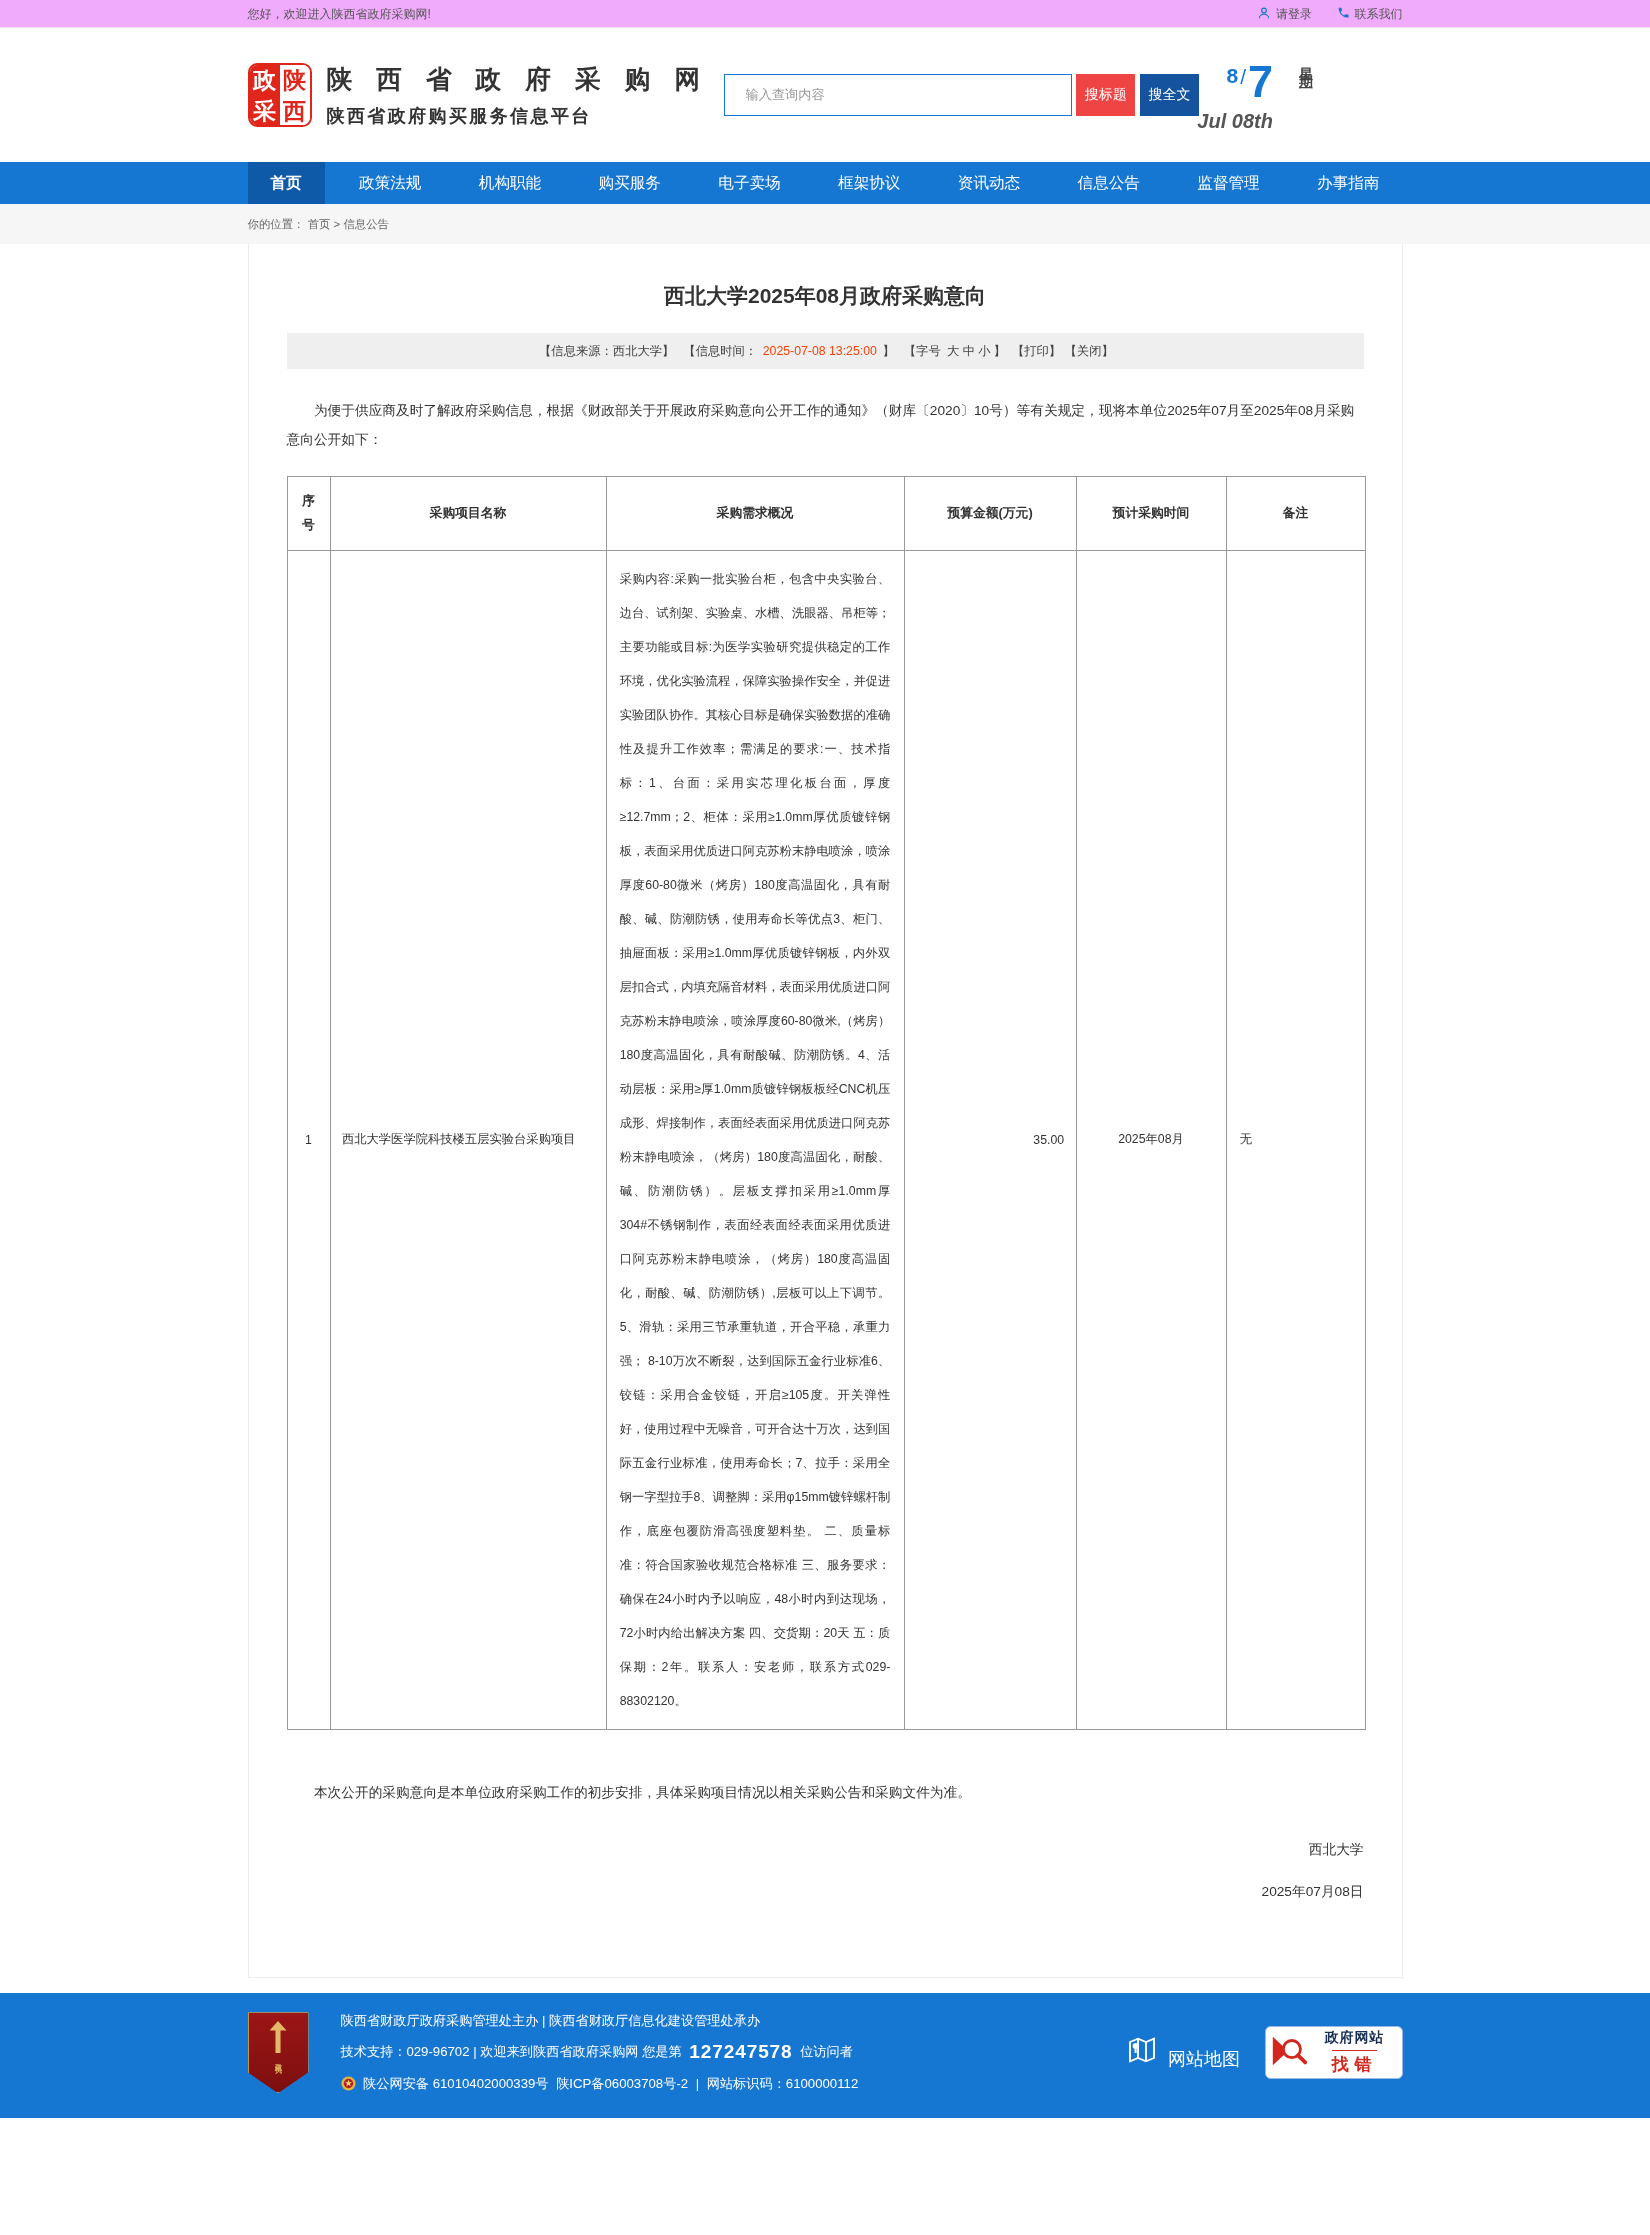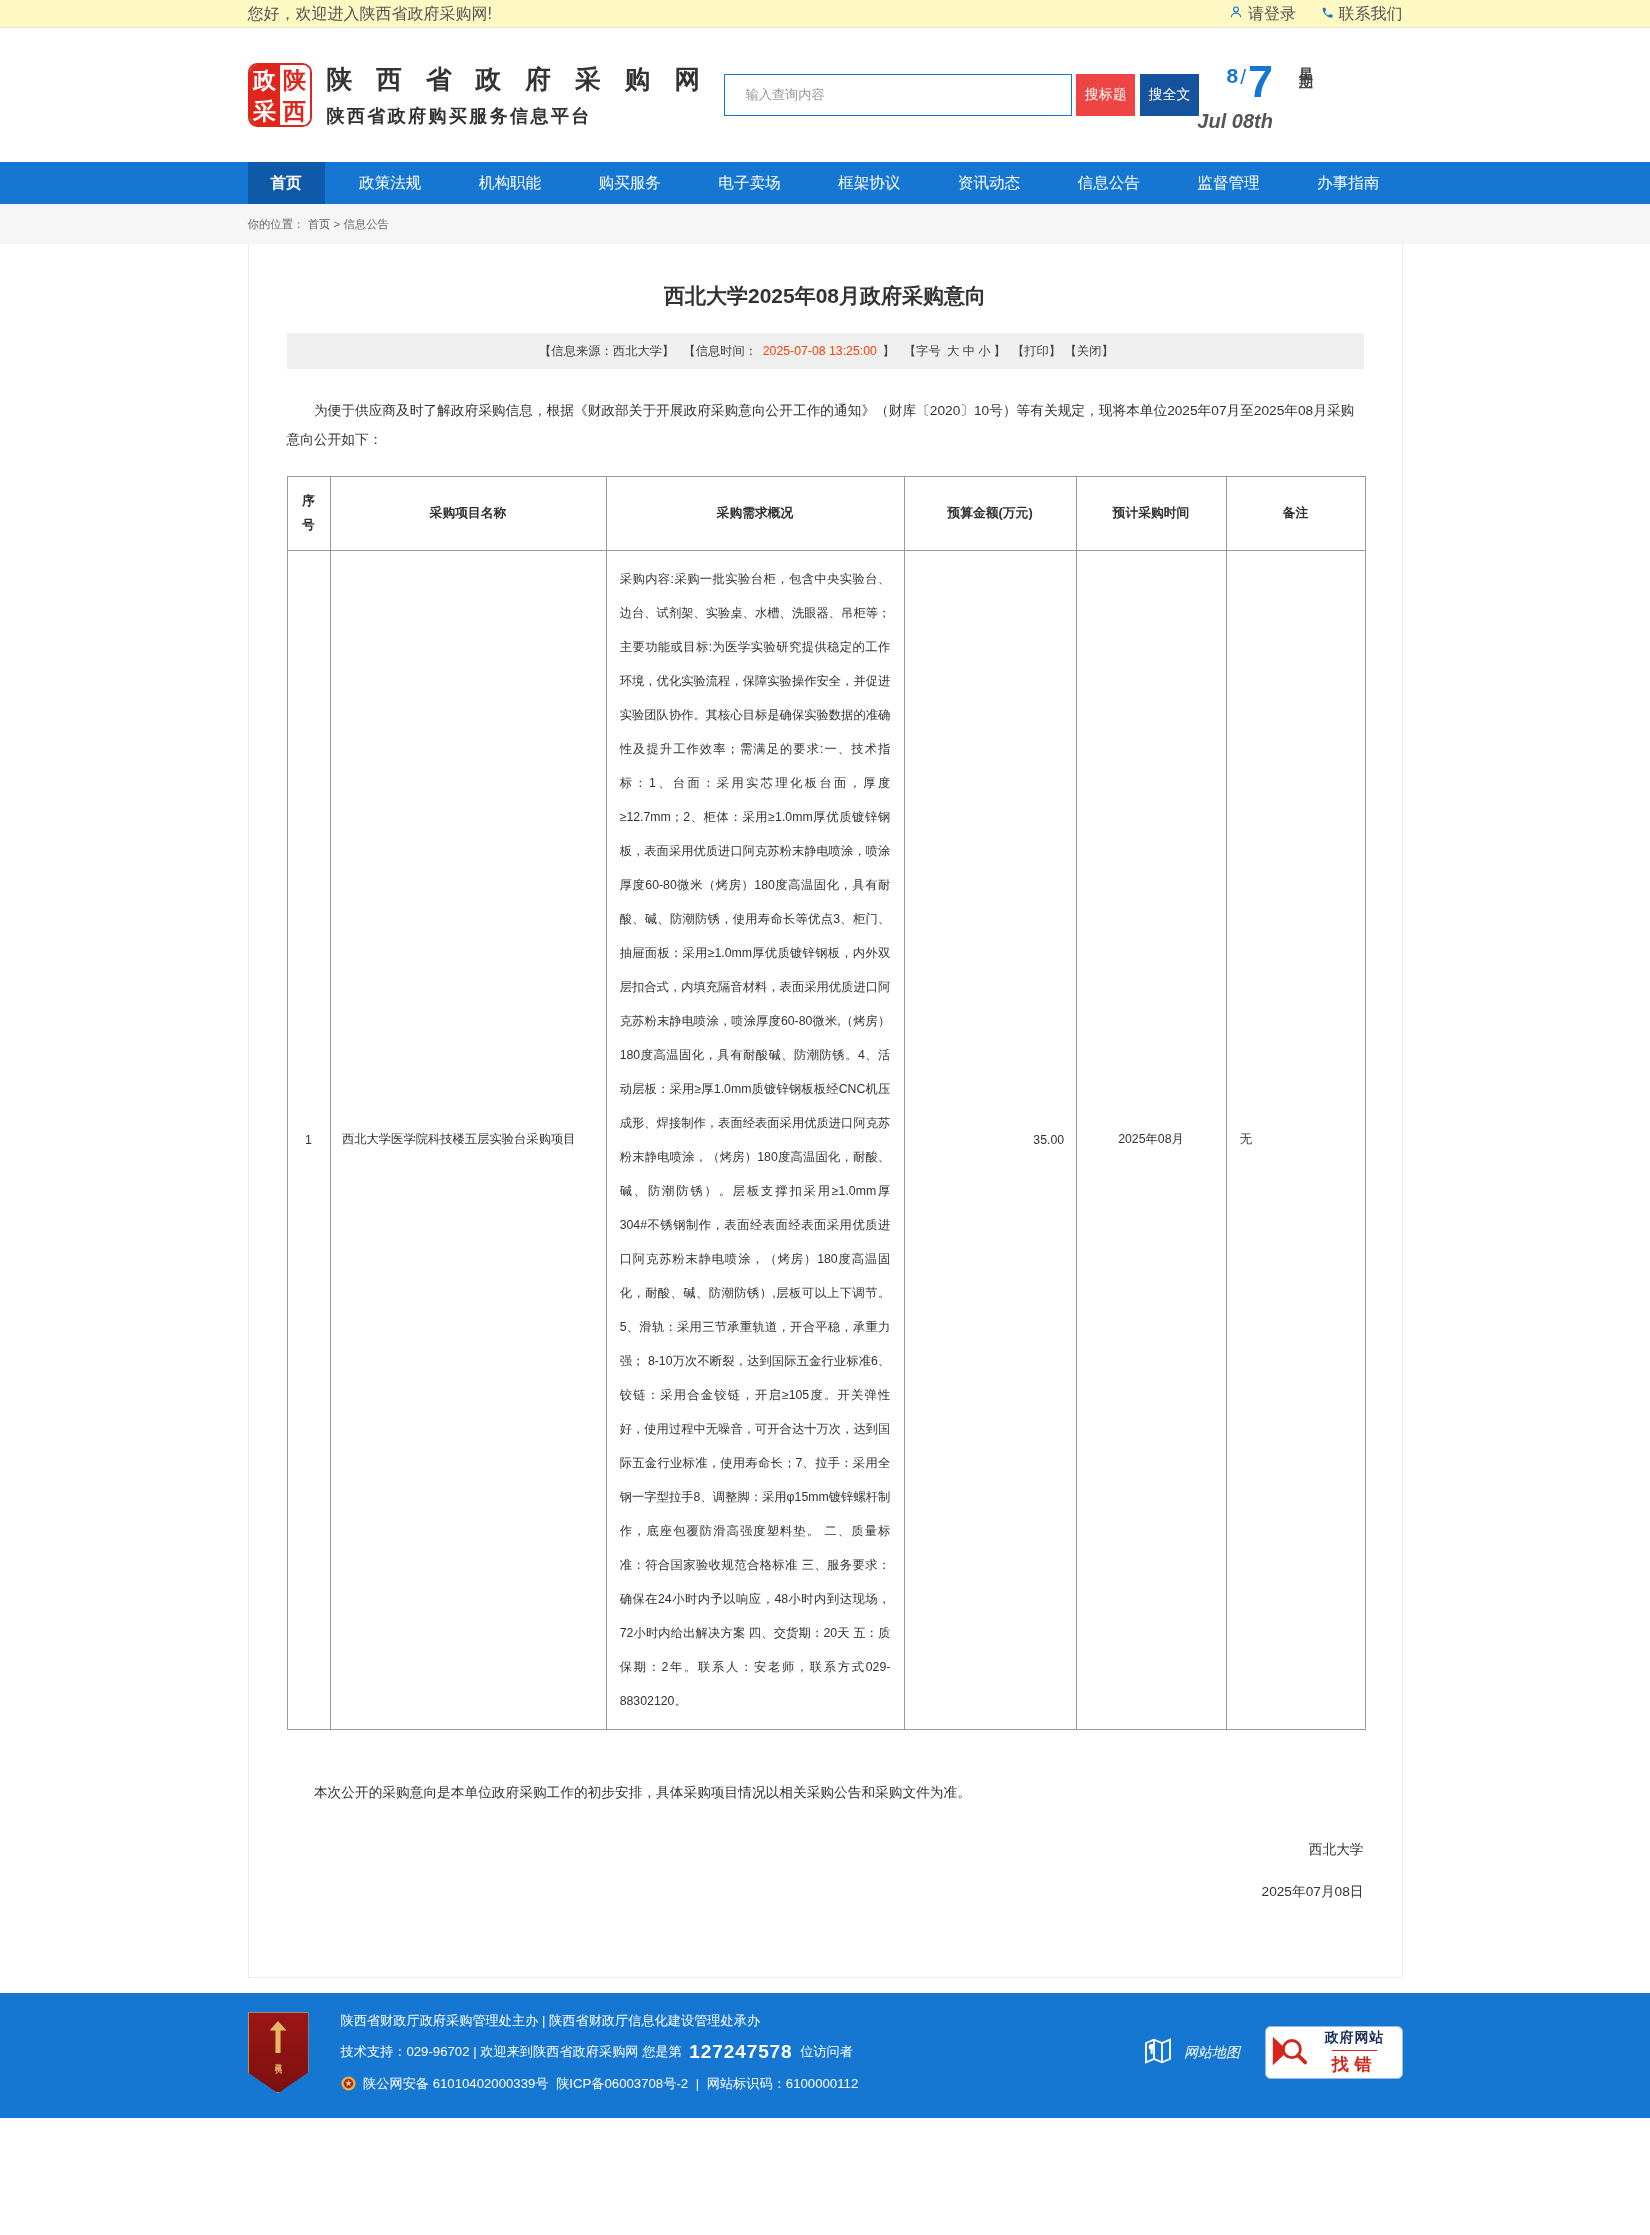--- a/index.html
+++ b/index.html
@@ -6,21 +6,21 @@
   html,body { margin:0; padding:0; }
   body {
     width:1650px;
     font-family:"Liberation Sans","DejaVu Sans",sans-serif;
     color:#333; background:#fff; font-size:13.2px;
   }
   a { text-decoration:none; color:inherit; cursor:pointer; }
   .container { width:1155px; margin:0 auto; }
 
   
-  .topbar { height:28px; background:#fef9c3; border-bottom:0.9px solid #e7e7e7; font-size:16px; color:#555; }
+  .topbar { height:28px; background:#f0abfc; border-bottom:0.9px solid #e7e7e7; font-size:12px; color:#555; }
   .topbar-inner { display:flex; justify-content:space-between; align-items:center; height:28px; }
   .topbar-right { display:flex; gap:24.6px; align-items:center; }
   .topbar-right a { display:flex; align-items:center; gap:4.7px; color:#555; }
   .ic-blue { color:#1677d3; }
 
   
   .header { background:#fff; }
   .header-inner { display:flex; align-items:center; height:134px; position:relative; }
   .logo { width:64px; height:64px; border:2.8px solid #e0251b; border-radius:9.5px; overflow:hidden;
           display:grid; grid-template-columns:1fr 1fr; grid-template-rows:1fr 1fr; flex:0 0 auto; background:#fff; }
@@ -89,21 +89,21 @@
   .gov-badge { width:61px; height:81px; background:linear-gradient(#9c1616,#7d0f0f); border:1.9px solid #c8924a;
                clip-path:polygon(0 0,100% 0,100% 74%,50% 100%,0 74%); position:relative; flex:0 0 auto;
                display:flex; flex-direction:column; align-items:center; justify-content:flex-start; padding-top:7.6px; }
   .gov-badge .emb { width:17px; height:32px; background:#e3b765; clip-path:polygon(50% 0,100% 30%,65% 30%,65% 100%,35% 100%,35% 30%,0 30%); }
   .gov-badge .txt { writing-mode:vertical-rl; text-orientation:upright; color:#e3b765; font-size:7.6px; letter-spacing:0.9px; margin-top:3.8px; }
   .foot-mid { margin-left:32px; flex:1; font-size:13.2px; line-height:1; }
   .foot-line { margin-bottom:15px; display:flex; align-items:center; gap:7.6px; flex-wrap:wrap; }
   .foot-line:last-child { margin-bottom:0; }
   .visitor { font-size:19px; font-weight:700; letter-spacing:0.9px; }
   .foot-right { display:flex; align-items:center; gap:24.6px; }
-  .sitemap { display:flex; align-items:center; gap:9.5px; font-size:14px; color:#fff;font-style:italic; }
+  .sitemap { display:flex; align-items:flex-end; gap:9.5px; font-size:18px; color:#fff; }
   .err-badge { background:#fff; border:1.9px solid #9db9e8; border-radius:5.7px; width:138px; height:53px;
                display:flex; align-items:center; padding:3.8px 7.6px 3.8px 3.8px; gap:5.7px; }
   .err-badge .mag { flex:0 0 auto; }
   .err-badge .etxt { display:flex; flex-direction:column; align-items:center; flex:1; }
   .err-badge .l1 { color:#1a2f55; font-weight:700; font-size:14px; letter-spacing:0.9px; }
   .err-badge .l2 { color:#d3261d; font-weight:700; font-size:17px; letter-spacing:5.7px; border-top:0.9px solid #d3261d; margin-top:2.8px; padding-top:1.9px; }
   .beian-ico { display:inline-flex; }
 </style>
 </head>
 <body>

